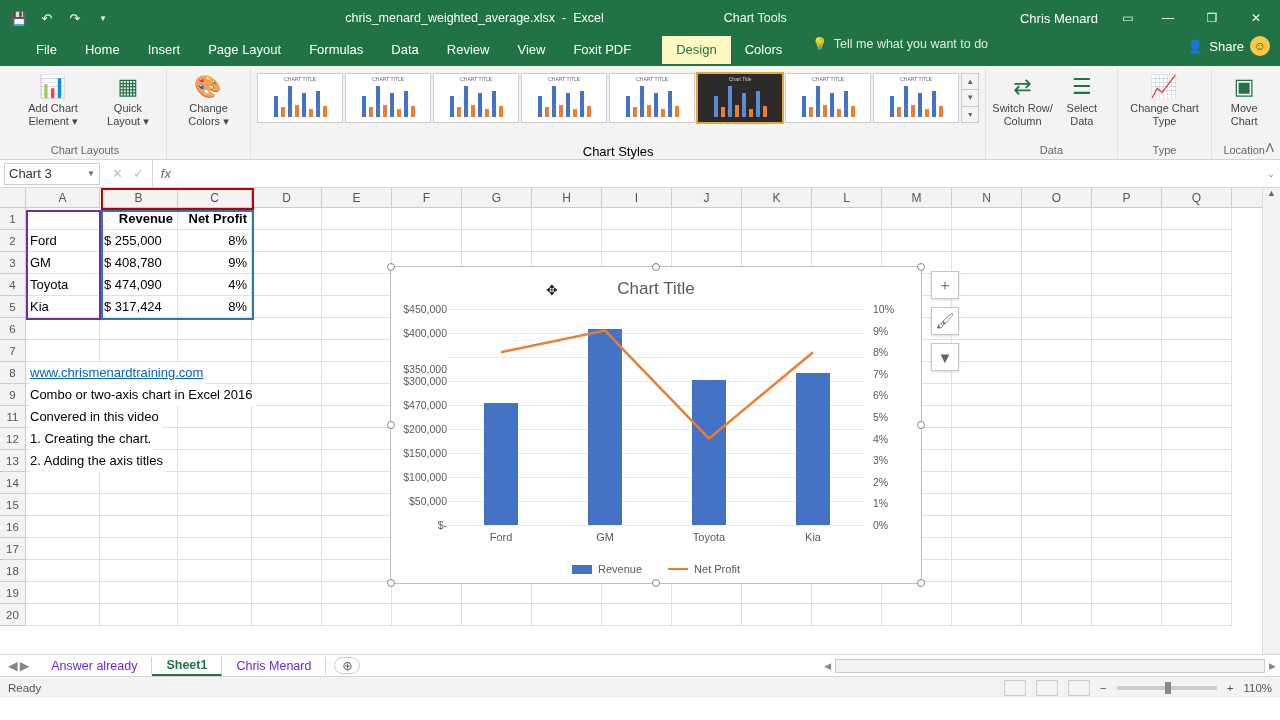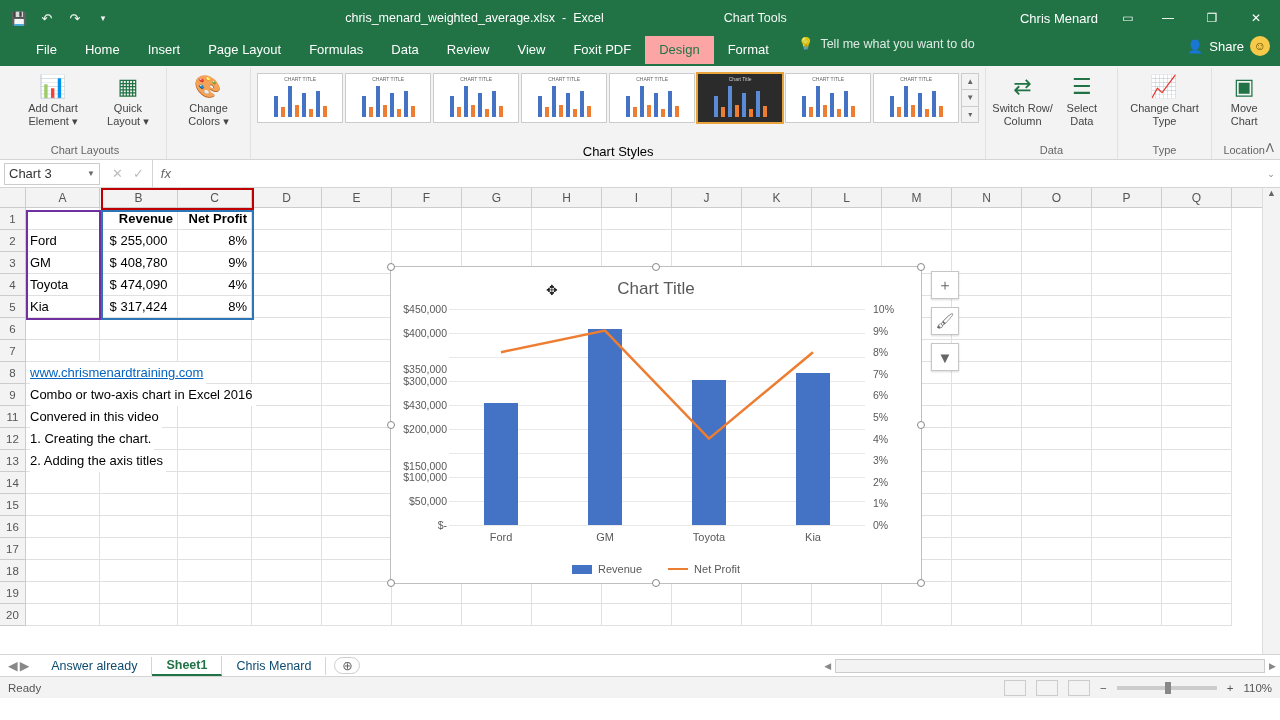--- a/index.html
+++ b/index.html
@@ -12,21 +12,21 @@
 .ttl-center { flex: 1; display: flex; justify-content: center; gap: 120px; align-items: center; font-size: 12.5px; }
 .ttl-app { opacity: .95; }
 .win-ctrls { display: flex; align-items: center; gap: 4px; padding-right: 4px; }
 .win-ctrls .usr { font-size: 13px; padding: 0 10px; }
 .win-ctrls .ic { width: 40px; height: 30px; display: flex; align-items: center; justify-content: center; font-size: 12px; }
 .win-ctrls .ribbonopt { width: 32px; }
 
 
 .ribbon-tabs { height: 30px; background: #217346; display: flex; align-items: flex-start; padding-left: 22px; color: #fff; font-size: 13px; }
 .rtab { padding: 6px 14px 7px; cursor: pointer; }
-.rtab.design { background: #fca5a5; color: #217346; }
+.rtab.design { background: #fef9c3; color: #217346; margin-left: 17px; }
 .ribbon-tabs .tell { flex: 1; display: flex; align-items: center; gap: 6px; padding-left: 16px; opacity: .85; font-size: 12.5px; }
 .ribbon-tabs .share { display: flex; align-items: center; gap: 6px; padding-right: 10px; font-size: 13px; }
 .smiley { width: 20px; height: 20px; border-radius: 10px; background: #f7c948; display: flex; align-items: center; justify-content: center; color: #5b4a00; font-size: 12px; }
 
 
 .ribbon-body { height: 94px; background: #f3f3f3; border-bottom: 1px solid #d4d4d4; display: flex; align-items: stretch; padding: 2px 4px 0; position: relative; }
 .group { padding: 2px 8px 0; border-right: 1px solid #e1e1e1; display: flex; flex-direction: column; align-items: center; justify-content: space-between; }
 .group .gbtns { display: flex; gap: 4px; align-items: flex-start; }
 .gbtn { display: flex; flex-direction: column; align-items: center; padding: 2px 2px 0; min-width: 46px; text-align: center; font-size: 11px; line-height: 1.15; color: #444; }
 .gbtn .gic { height: 30px; display: flex; align-items: center; justify-content: center; font-size: 22px; color: #217346; }
@@ -57,21 +57,21 @@
 
 .grid-area { position: relative; height: 466px; background: #fff; overflow: hidden; }
 .colhdrs { display: flex; height: 20px; border-bottom: 1px solid #ccc; background: #f3f3f3; }
 .corner { width: 26px; border-right: 1px solid #ccc; background: #f3f3f3; }
 .ch { width: 70px; border-right: 1px solid #ccc; text-align: center; font-size: 12px; color: #555; line-height: 20px; }
 .ch.A { width: 74px; } .ch.B { width: 78px; } .ch.C { width: 74px; }
 .rows-wrap { position: relative; }
 .row { display: flex; height: 22px; }
 .rh { width: 26px; border-right: 1px solid #ccc; border-bottom: 1px solid #ccc; background: #f3f3f3; text-align: center; font-size: 11.5px; color: #555; line-height: 22px; }
 .cell { width: 70px; border-right: 1px solid #e0e0e0; border-bottom: 1px solid #e0e0e0; padding: 0 4px; font-size: 13px; line-height: 22px; white-space: nowrap; overflow: hidden; }
-.cell.A { width: 74px; } .cell.B { width: 78px; text-align: center; } .cell.C { width: 74px; text-align: right; }
+.cell.A { width: 74px; } .cell.B { width: 78px; text-align: left; } .cell.C { width: 74px; text-align: right; }
 .cell.bold { font-weight: 600; text-align: right; }
 .overflow { position: absolute; left: 30px; font-size: 13px; line-height: 22px; pointer-events: none; background: #fff; padding-right: 3px; }
 
 
 .sel-purple { position: absolute; left: 26px; top: 22px; width: 75px; height: 110px; border: 2px solid #7030A0; pointer-events: none; }
 .sel-red { position: absolute; left: 101px; top: 0; width: 153px; height: 22px; border: 2px solid #C00000; pointer-events: none; }
 .sel-blue { position: absolute; left: 101px; top: 22px; width: 153px; height: 110px; border: 2px solid #2E75B6; pointer-events: none; }
 
 
 .chart-obj { position: absolute; left: 390px; top: 78px; width: 532px; height: 318px; background: #fff; border: 1px solid #bfbfbf; }
@@ -90,21 +90,21 @@
 .legend { position: absolute; bottom: 8px; left: 0; right: 0; display: flex; justify-content: center; gap: 26px; font-size: 11px; color: #595959; }
 .legend .sw { width: 20px; height: 9px; }
 .legend .sw.bar { background: #4472C4; }
 .legend .sw.line { height: 2px; background: #ED7D31; }
 .legend div { display: flex; align-items: center; gap: 6px; }
 .side-btn { position: absolute; right: -38px; width: 28px; height: 28px; background: #fff; border: 1px solid #c6c6c6; display: flex; align-items: center; justify-content: center; font-size: 15px; color: #666; box-shadow: 0 1px 2px rgba(0,0,0,.15); }
 
 
 .tabstrip { height: 22px; border-top: 1px solid #d4d4d4; display: flex; align-items: center; font-size: 12.5px; }
 .tabnav { display: flex; gap: 2px; padding: 0 8px; color: #888; }
-.stab { padding: 2px 14px; border-right: 1px solid #d4d4d4; color: #0c4a6e; }
+.stab { padding: 2px 14px; border-right: 1px solid #d4d4d4; color: #6d28d9; }
 .stab.active { border-bottom: 2px solid #217346; background: #fff; font-weight: 600; color: #217346; }
 .stab.add { width: 26px; text-align: center; color: #666; border: 1px solid #ccc; border-radius: 12px; padding: 0 6px; margin-left: 8px; }
 .tabstrip .hsb { flex: 1; display: flex; justify-content: flex-end; align-items: center; padding-right: 4px; gap: 4px; }
 .hsb-track { width: 430px; height: 14px; border: 1px solid #ccc; background: #f3f3f3; }
 
 
 .statusbar { height: 22px; background: #f3f3f3; border-top: 1px solid #d4d4d4; display: flex; align-items: center; font-size: 11.5px; color: #555; padding: 0 8px; }
 .statusbar .r { margin-left: auto; display: flex; gap: 10px; align-items: center; }
 .viewbtn { width: 22px; height: 16px; border: 1px solid #ccc; }
 .zoom-slider { width: 100px; height: 4px; background: #ccc; position: relative; }
@@ -145,21 +145,21 @@
   <div class="rtab">File</div>
   <div class="rtab">Home</div>
   <div class="rtab">Insert</div>
   <div class="rtab">Page Layout</div>
   <div class="rtab">Formulas</div>
   <div class="rtab">Data</div>
   <div class="rtab">Review</div>
   <div class="rtab">View</div>
   <div class="rtab">Foxit PDF</div>
   <div class="rtab design">Design</div>
-  <div class="rtab">Format</div>
+  <div class="rtab">Colors</div>
   <div class="tell">
     <span>💡</span>
     <span>Tell me what you want to do</span>
   </div>
   <div class="share">
     <span>👤</span>
     <span>Share</span>
     <span class="smiley">☺</span>
   </div>
 </div>
@@ -794,23 +794,23 @@
           <span>Revenue</span>
         </div>
       <div>
           <span class="sw line"></span>
           <span>Net Profit</span>
         </div>
     </div>
   <div class="ylabel-l" style="top: 252px;">$-</div>
       <div class="ylabel-l" style="top: 228px;">$50,000</div>
       <div class="ylabel-l" style="top: 204px;">$100,000</div>
-      <div class="ylabel-l" style="top: 193px;">$150,000</div>
+      <div class="ylabel-l" style="top: 180px;">$150,000</div>
       <div class="ylabel-l" style="top: 156px;">$200,000</div>
-      <div class="ylabel-l" style="top: 132px;">$430,000</div>
+      <div class="ylabel-l" style="top: 132px;">$470,000</div>
       <div class="ylabel-l" style="top: 108px;">$300,000</div>
       <div class="ylabel-l" style="top: 96px;">$350,000</div>
       <div class="ylabel-l" style="top: 60px;">$400,000</div>
       <div class="ylabel-l" style="top: 36px;">$450,000</div>
       <div class="ylabel-r" style="top: 252px;">0%</div>
       <div class="ylabel-r" style="top: 230.4px;">1%</div>
       <div class="ylabel-r" style="top: 208.8px;">2%</div>
       <div class="ylabel-r" style="top: 187.2px;">3%</div>
       <div class="ylabel-r" style="top: 165.6px;">4%</div>
       <div class="ylabel-r" style="top: 144px;">5%</div>

